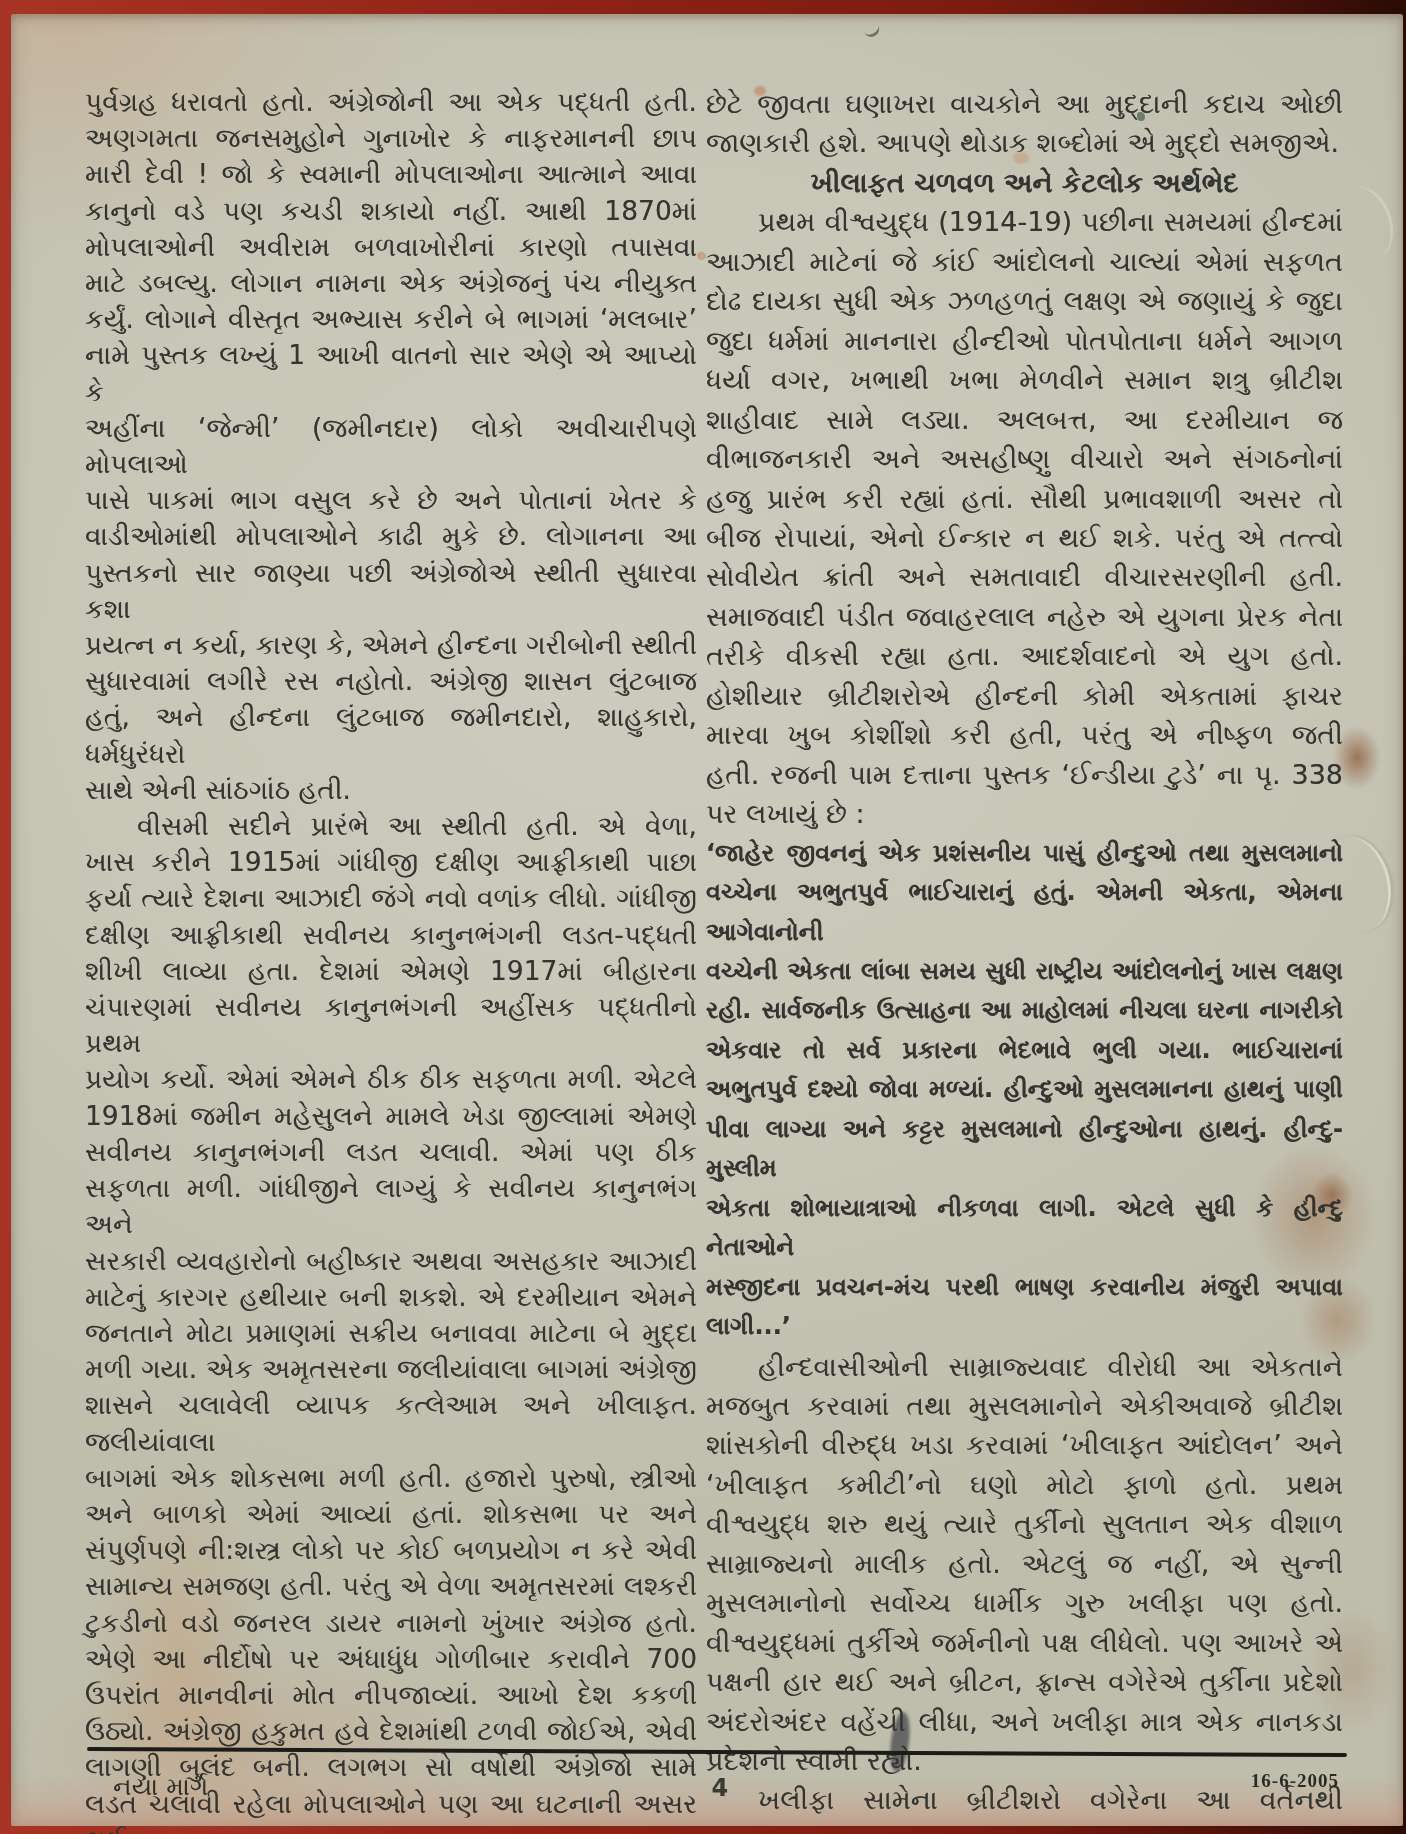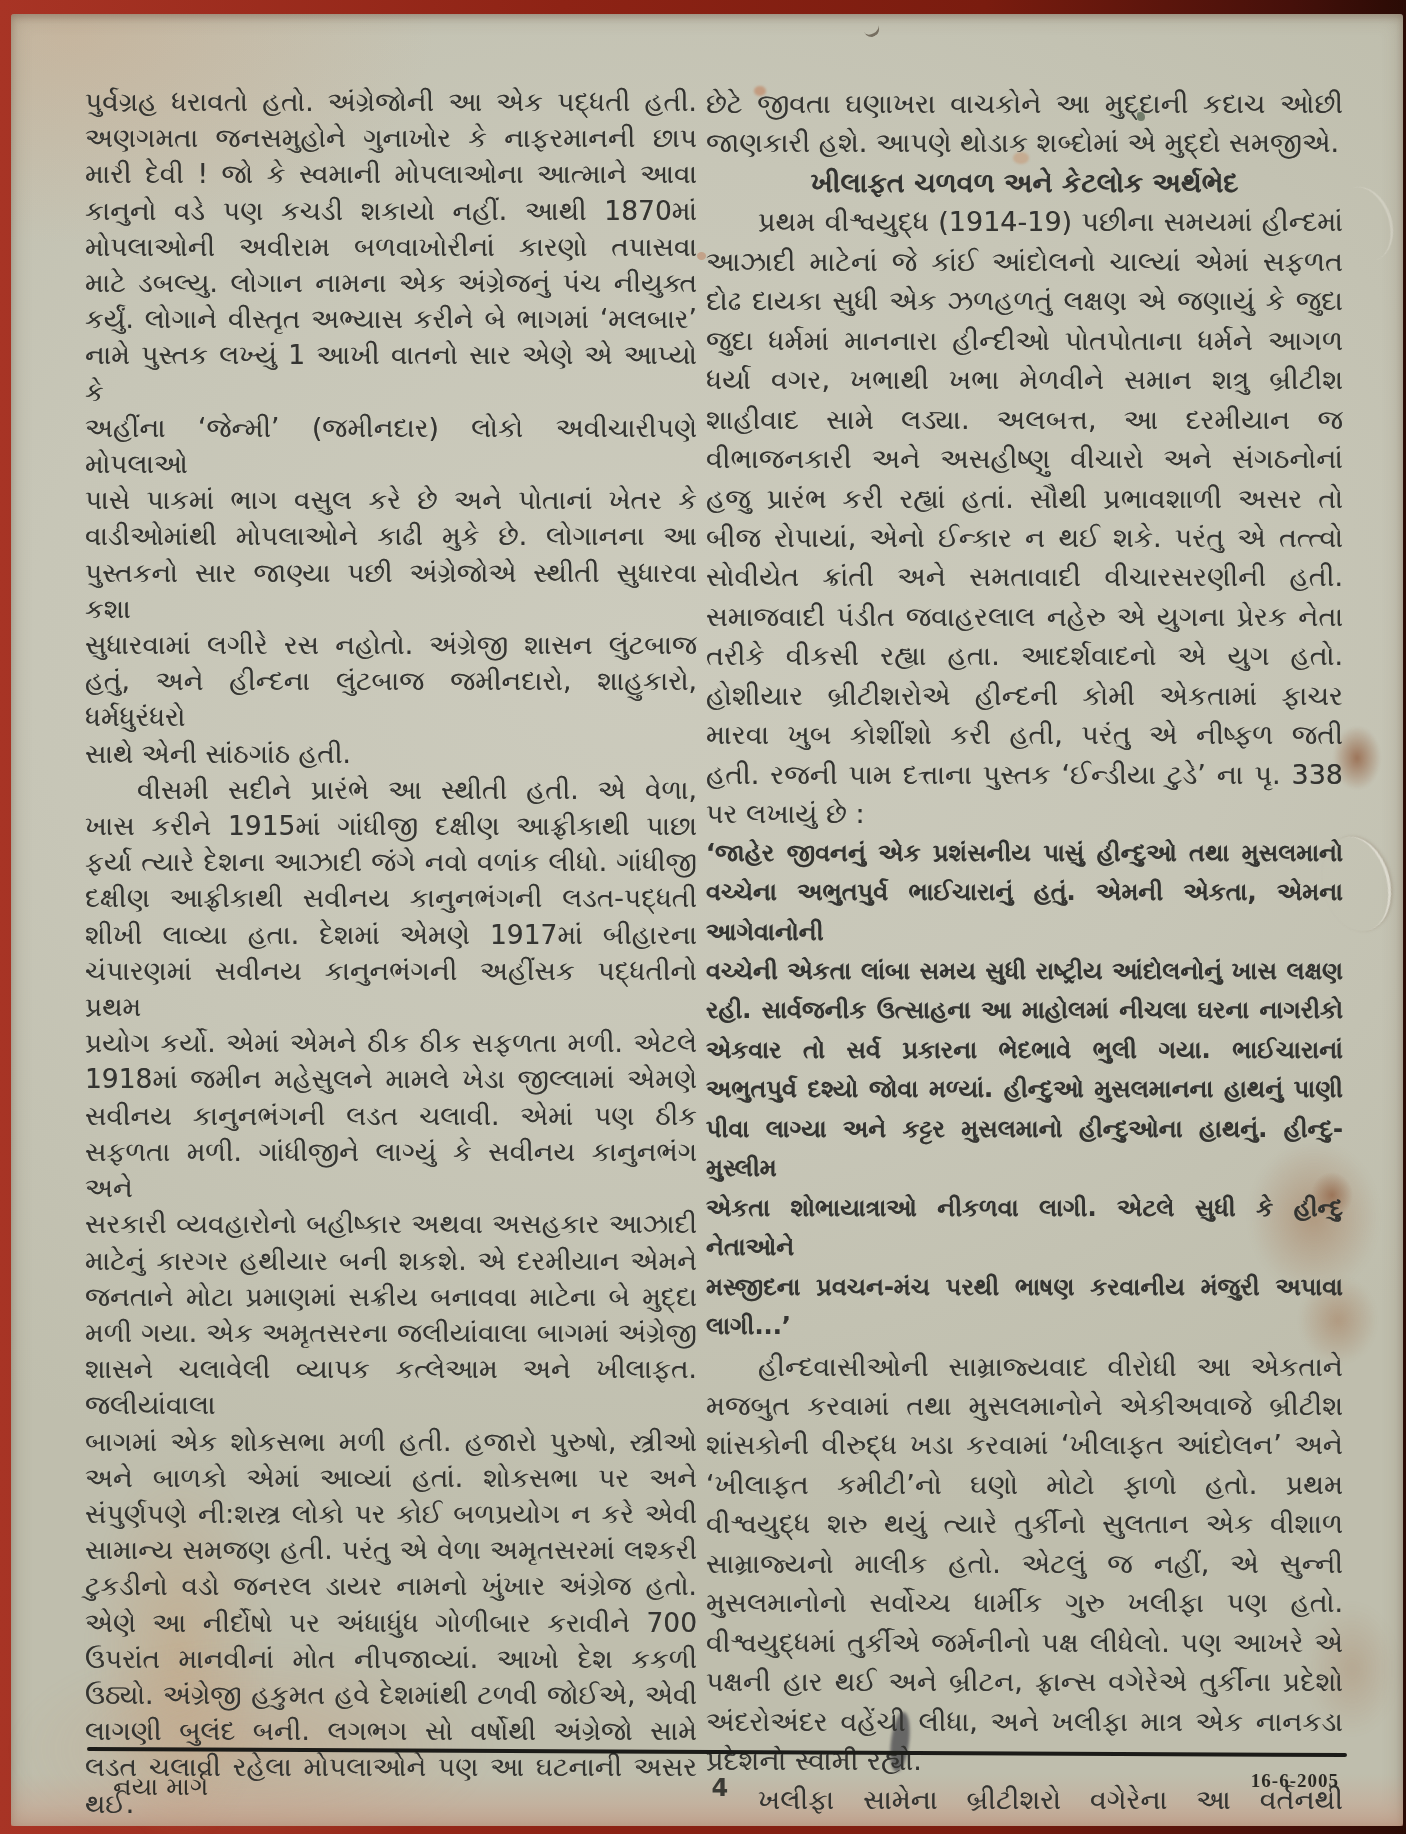--- a/index.html
+++ b/index.html
@@ -91,20 +91,21 @@
           <div class="line">મારી દેવી ! જો કે સ્વમાની મોપલાઓના આત્માને આવા</div>
           <div class="line">કાનુનો વડે પણ કચડી શકાયો નહીં. આથી 1870માં</div>
           <div class="line">મોપલાઓની અવીરામ બળવાખોરીનાં કારણો તપાસવા</div>
           <div class="line">માટે ડબલ્યુ. લોગાન નામના એક અંગ્રેજનું પંચ નીયુક્ત</div>
           <div class="line">કર્યું. લોગાને વીસ્તૃત અભ્યાસ કરીને બે ભાગમાં ‘મલબાર’</div>
           <div class="line">નામે પુસ્તક લખ્યું 1 આખી વાતનો સાર એણે એ આપ્યો કે</div>
           <div class="line">અહીંના ‘જેન્મી’ (જમીનદાર) લોકો અવીચારીપણે મોપલાઓ</div>
           <div class="line">પાસે પાકમાં ભાગ વસુલ કરે છે અને પોતાનાં ખેતર કે</div>
           <div class="line">વાડીઓમાંથી મોપલાઓને કાઢી મુકે છે. લોગાનના આ</div>
           <div class="line">પુસ્તકનો સાર જાણ્યા પછી અંગ્રેજોએ સ્થીતી સુધારવા કશા</div>
+          <div class="line">પ્રયત્ન ન કર્યા, કારણ કે, એમને હીન્દના ગરીબોની સ્થીતી</div>
           <div class="line">સુધારવામાં લગીરે રસ નહોતો. અંગ્રેજી શાસન લુંટબાજ</div>
           <div class="line">હતું, અને હીન્દના લુંટબાજ જમીનદારો, શાહુકારો, ધર્મધુરંધરો</div>
           <div class="line last">સાથે એની સાંઠગાંઠ હતી.</div>
         </div>
         <div class="block para indent">
           <div class="line first">વીસમી સદીને પ્રારંભે આ સ્થીતી હતી. એ વેળા,</div>
           <div class="line">ખાસ કરીને 1915માં ગાંધીજી દક્ષીણ આફ્રીકાથી પાછા</div>
           <div class="line">ફર્યા ત્યારે દેશના આઝાદી જંગે નવો વળાંક લીધો. ગાંધીજી</div>
           <div class="line">દક્ષીણ આફ્રીકાથી સવીનય કાનુનભંગની લડત-પદ્ધતી</div>
           <div class="line">શીખી લાવ્યા હતા. દેશમાં એમણે 1917માં બીહારના</div>

